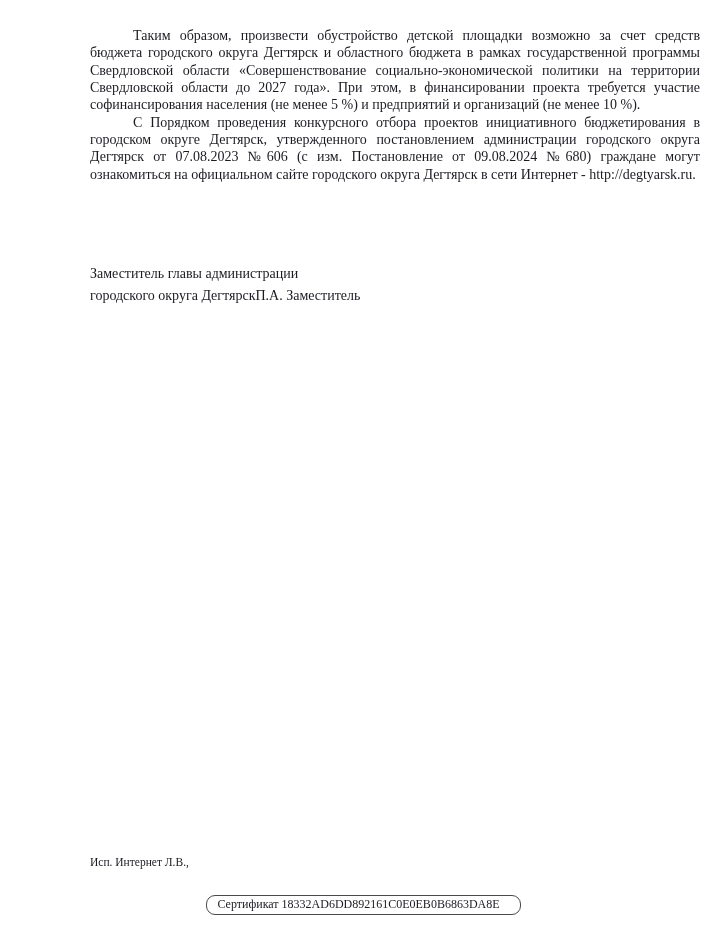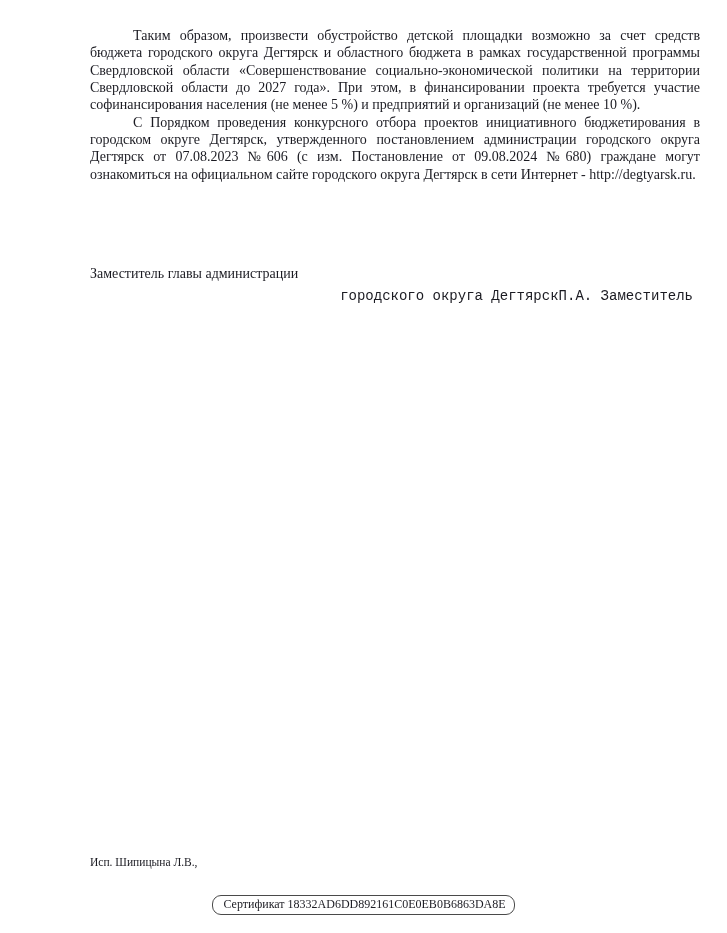--- a/index.html
+++ b/index.html
@@ -40,43 +40,42 @@
     top: 243px;
     font-size: 14px;
     line-height: 22px;
     margin-top: 20px;
   }
   .sig-row {
     white-space: nowrap;
   }
   .sig-row-2 {
     display: flex;
-    justify-content: flex-end;
+    justify-content: flex-start;
     align-items: baseline;
-    font-family: Liberation Mono, monospace;
   }
   .footer-block {
     position: absolute;
     left: 90px;
     top: 852px;
     font-size: 11.5px;
     line-height: 20px;
   }
   .badge-wrap {
     position: absolute;
     left: 0;
     right: 0;
     top: 894px;
     text-align: center;
   }
   .certificate-badge {
     display: inline-block;
     border: 1px solid #4a4a4a;
     border-radius: 9px;
-    padding: 1px 8px 3px 10px;
+    padding: 1px 20px 3px 10px;
     font-size: 12px;
     line-height: 14px;
     background: #ffffff;
     color: #1b1b22;
   }
 </style>
 </head>
 <body>
 
 <div class="page">
@@ -88,20 +87,20 @@
 
   <div class="signature-block">
     <div class="sig-row">Заместитель главы администрации</div>
     <div class="sig-row sig-row-2">
       <span>городского округа Дегтярск</span>
       <span>П.А. Заместитель</span>
     </div>
   </div>
 
   <div class="footer-block">
-    <div>Исп. Шипицына Л.В.,</div>
+    <div>Исп. Интернет Л.В.,</div>
   </div>
 
   <div class="badge-wrap">
     <span class="certificate-badge">Сертификат 18332AD6DD892161C0E0EB0B6863DA8E</span>
   </div>
 
 </div>
 
 </body></html>

